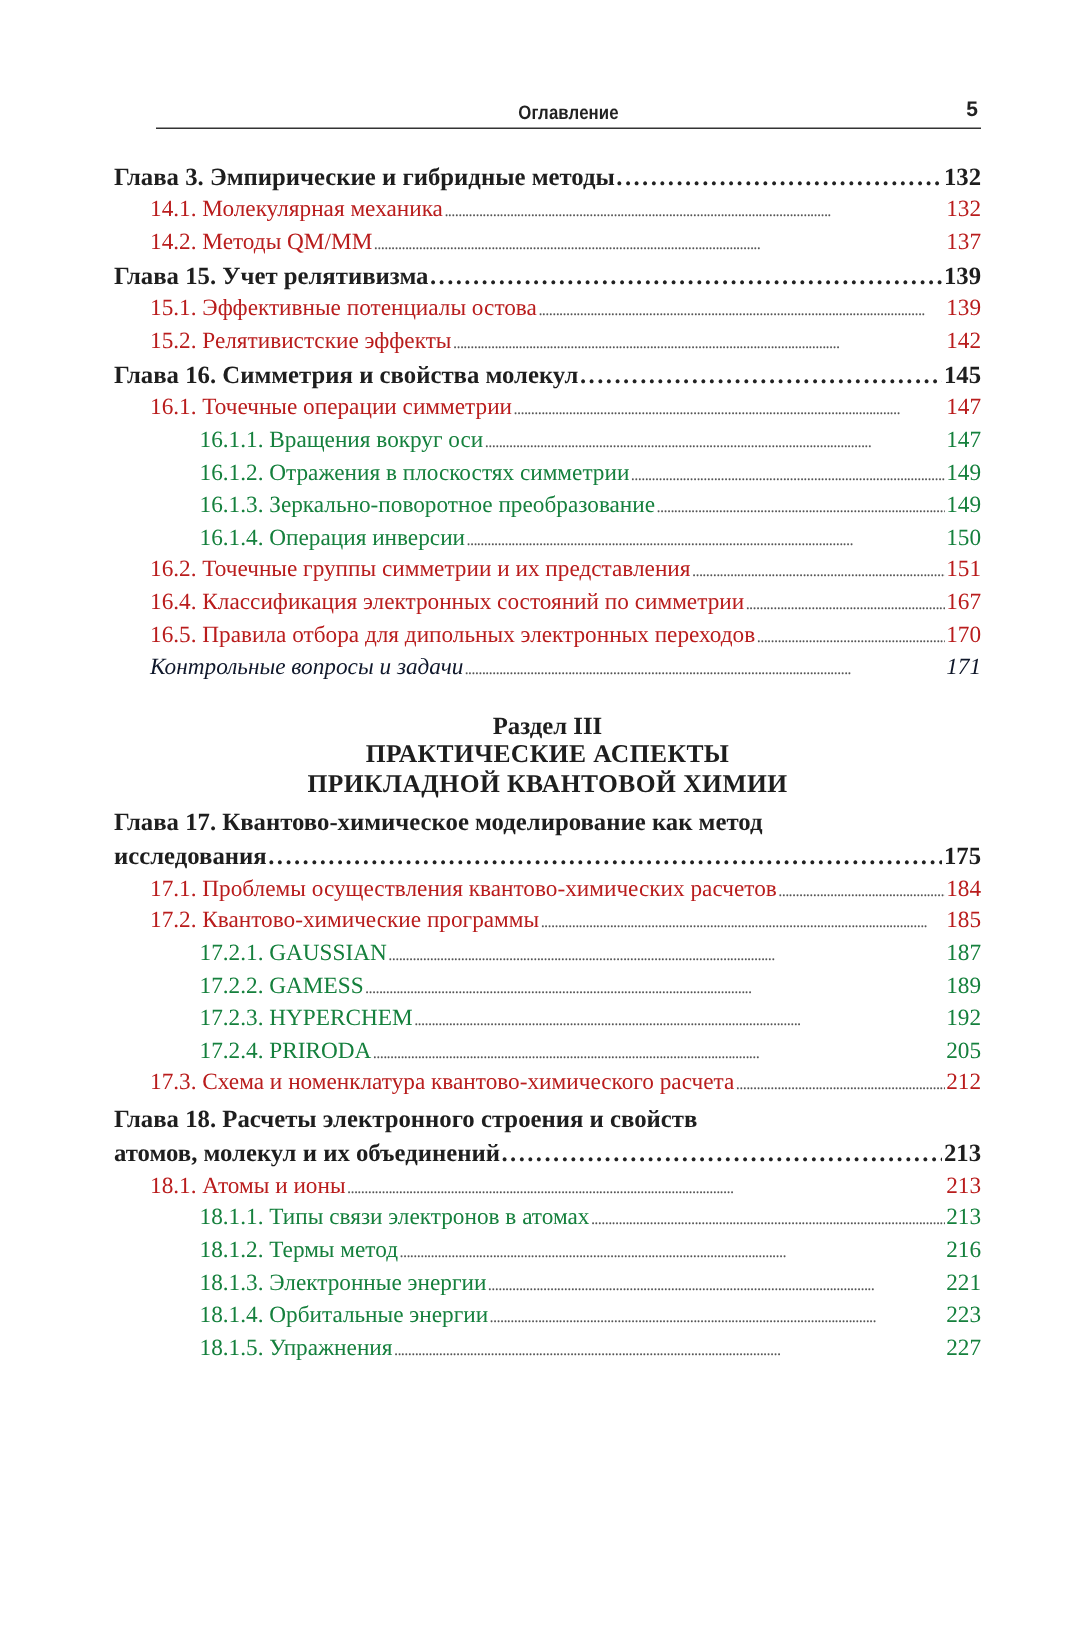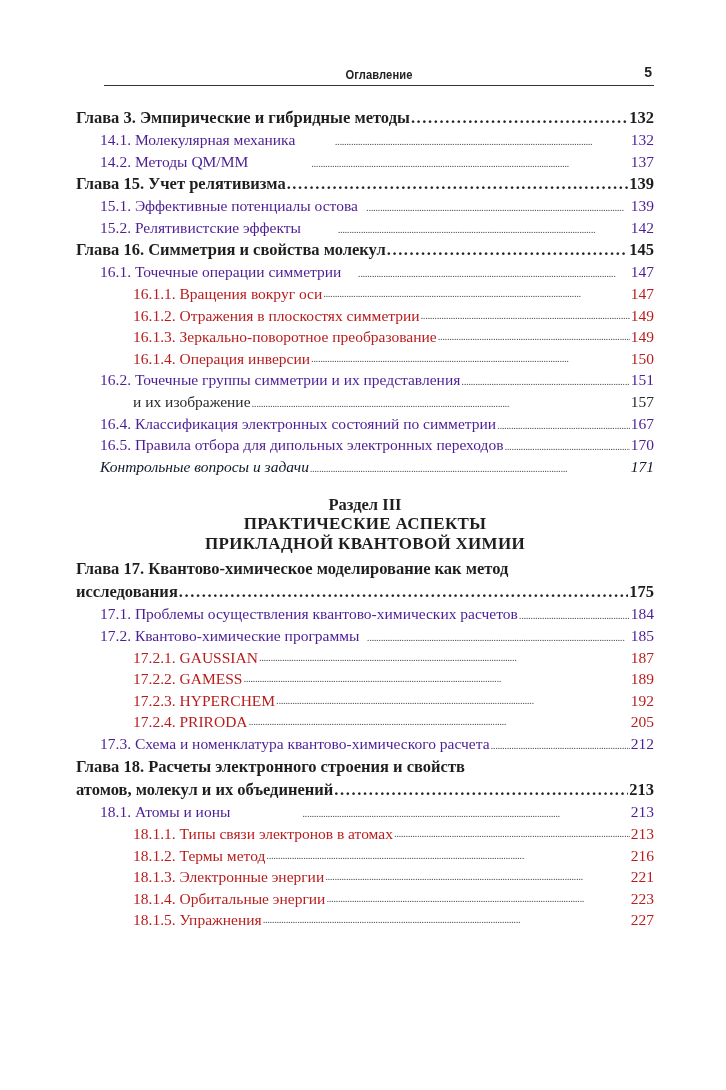--- a/index.html
+++ b/index.html
@@ -18,22 +18,22 @@
          white-space: nowrap; font-size: 15.5px; }
   .row .t { flex: 0 0 auto; }
   .row .d { flex: 1 1 auto; overflow: hidden; margin: 0 1px; color: #555; font-size: 11px;
             letter-spacing: 0.5px; }
   .row .d::after { content: ". . . . . . . . . . . . . . . . . . . . . . . . . . . . . . . . . . . . . . . . . . . . . . . . . . . . . . . . . . . . . . . . . . . . . . . . . . . . . . . . . . . . . . . . . . . . . . . . . . . . . . . . . . . . . . . . ";
                    letter-spacing: -1.6px; }
   .row .p { flex: 0 0 auto; }
   .chap { font-weight: bold; font-size: 16.5px; color: #1e1e1e; height: 23px; line-height: 23px; }
   .chap .d { font-size: 16.5px; font-weight: bold; color: #222; }
   .chap .d::after { content: "....................................................................................................................."; letter-spacing: 1.6px; }
-  .lvl1 { padding-left: 24px; color: #4c1d95; text-align: center; }
-  .lvl2 { padding-left: 57px; color: #b91c1c; align-items: center; }
+  .lvl1 { padding-left: 24px; color: #b91c1c; }
+  .lvl2 { padding-left: 57px; color: #15803d; }
   .cont { padding-left: 57px; }
   .plain { padding-left: 24px; height: 19px; line-height: 19px; font-size: 15.5px; color: #3a3a3a; white-space: nowrap; }
   .chapline1 { font-weight: bold; font-size: 16.5px; color: #1e1e1e; height: 22px; line-height: 22px; white-space: nowrap; }
   .ital { padding-left: 24px; font-style: italic; color: #0f172a; }
   .section { text-align: center; font-weight: bold; color: #1e1e1e; margin-top: 18px; margin-bottom: 4px; }
   .section .s1 { font-size: 16.5px; line-height: 19px; }
   .section .s2 { font-size: 17px; line-height: 20px; letter-spacing: 0.3px; }
 </style>
 </head>
 <body>
@@ -105,25 +105,20 @@
   <div class="row lvl2">
     <span class="t">16.1.4. Операция инверсии</span>
       <span class="d"></span>
       <span class="p">150</span>
   </div>
   <div class="row lvl1">
     <span class="t">16.2. Точечные группы симметрии и их представления</span>
       <span class="d"></span>
       <span class="p">151</span>
   </div>
-  <div class="row cont">
-    <span class="t">и их изображение</span>
-      <span class="d"></span>
-      <span class="p">157</span>
-  </div>
   <div class="row lvl1">
     <span class="t">16.4. Классификация электронных состояний по симметрии</span>
       <span class="d"></span>
       <span class="p">167</span>
   </div>
   <div class="row lvl1">
     <span class="t">16.5. Правила отбора для дипольных электронных переходов</span>
       <span class="d"></span>
       <span class="p">170</span>
   </div>

